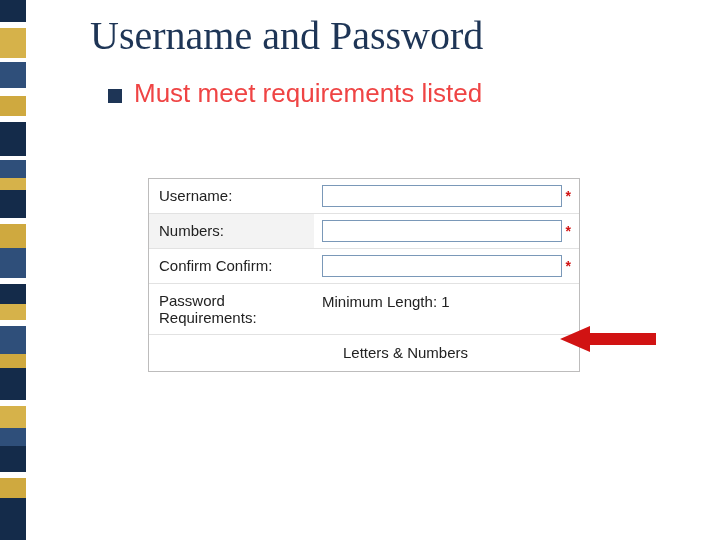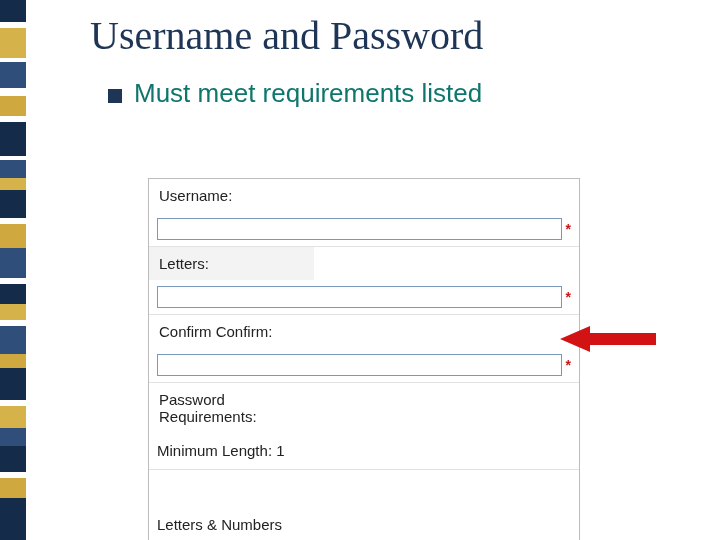--- a/index.html
+++ b/index.html
@@ -2,23 +2,23 @@
 <html><head>
 <meta charset="utf-8">
 <style>
   html,body{margin:0;padding:0;width:720px;height:540px;background:#fff;font-family:Arial,Helvetica,sans-serif;color:#000;overflow:hidden;}
   .slide{position:relative;width:720px;height:540px;}
   .stripe{position:absolute;left:0;top:0;width:26px;height:540px;display:flex;flex-direction:column;}
   .stripe div{width:100%;}
   .title{position:absolute;left:90px;top:12px;font-family:"Times New Roman",Times,serif;font-size:40px;color:#1e3556;}
   .bullet-row{position:absolute;left:108px;top:78px;display:flex;align-items:center;}
   .bullet-square{width:14px;height:14px;background:#1e3556;margin-right:12px;margin-top:4px;}
-  .bullet-text{font-size:26px;font-family:Arial,Helvetica,sans-serif;color:#0f766e;}
+  .bullet-text{font-size:26px;font-family:Arial,Helvetica,sans-serif;color:#ef4444;}
   .form-box{position:absolute;left:148px;top:178px;width:430px;border:1px solid #bdbcbc;background:#fff;font-family:"Segoe UI",Tahoma,Arial,sans-serif;font-size:15px;color:#222;}
-  .row{display:flex;align-items:stretch;border-bottom:1px solid #e2e2e2;flex-direction:column;}
+  .row{display:flex;align-items:stretch;border-bottom:1px solid #e2e2e2;}
   .row:last-child{border-bottom:none;gap:21px;}
   .label-cell{width:165px;padding:8px 10px;box-sizing:border-box;}
   .value-cell{flex:1;padding:6px 8px;box-sizing:border-box;position:relative;}
   .req-value-cell{flex:1;padding:8px 8px;box-sizing:border-box;line-height:1.35;}
   .input-wrap{display:flex;align-items:center;}
   .text-input{flex:1;height:22px;border:1px solid #7a98b8;padding:1px 4px;font-size:14px;font-family:"Segoe UI",Tahoma,Arial,sans-serif;box-sizing:border-box;}
   .asterisk{color:#d11313;margin-left:4px;font-size:14px;font-weight:bold;}
   .row.alt .label-cell{background:#f3f3f3;}
   .arrow{position:absolute;left:560px;top:326px;width:96px;height:26px;}
 </style>
@@ -73,21 +73,21 @@
       <div class="label-cell">Username:</div>
       <div class="value-cell">
         <div class="input-wrap">
           <input class="text-input" type="text" value="" style="">
           <span class="asterisk">*</span>
         </div>
       </div>
     </div>
 
     <div class="row alt">
-      <div class="label-cell">Letters:</div>
+      <div class="label-cell">Numbers:</div>
       <div class="value-cell">
         <div class="input-wrap">
           <input class="text-input" type="password" value="" style="">
           <span class="asterisk">*</span>
         </div>
       </div>
     </div>
 
     <div class="row">
       <div class="label-cell">Confirm Confirm:</div>

